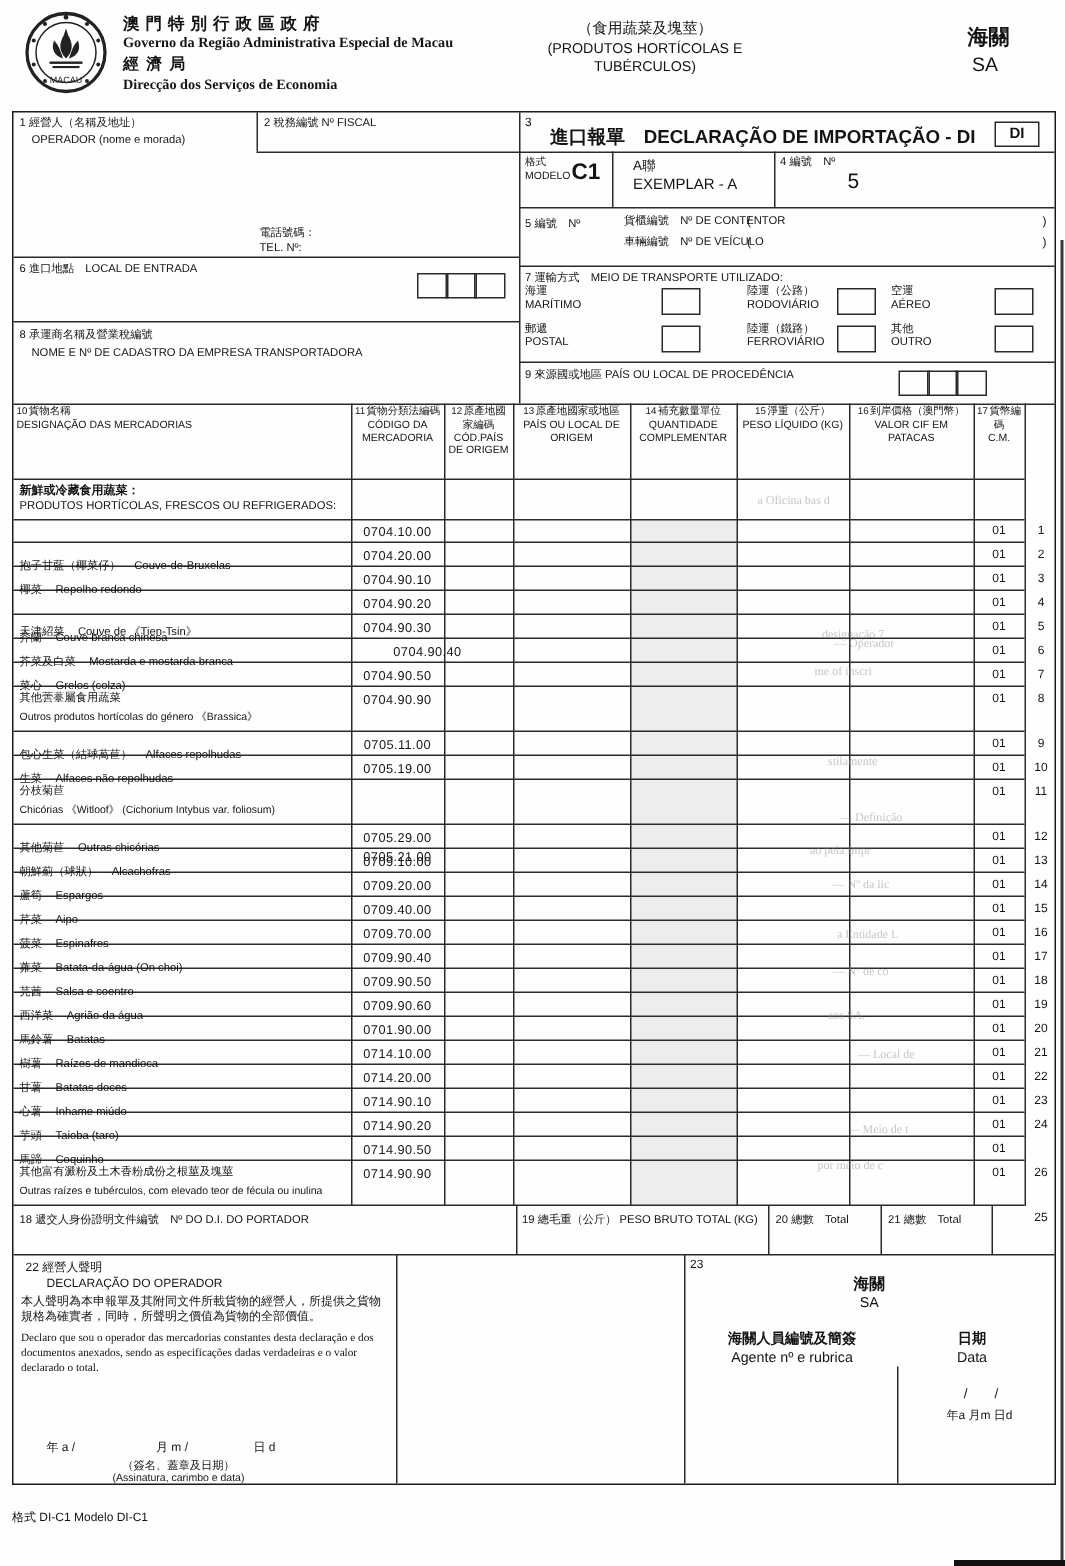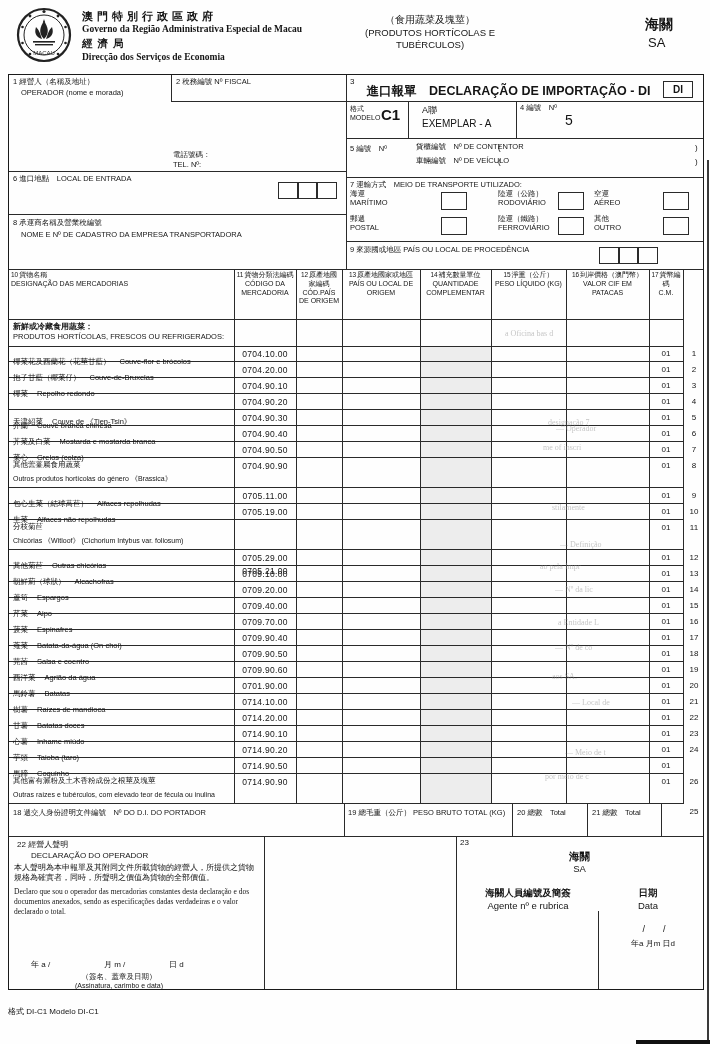--- a/index.html
+++ b/index.html
@@ -205,21 +205,20 @@
     <div class="vline" style="left:640px;top:194px;height:535px;"></div>
     <div class="vline" style="left:674px;top:194px;height:535px;"></div>
 
     <div class="abs f8 b" style="left:4px;top:247px;">新鮮或冷藏食用蔬菜：</div>
     <div class="abs f75" style="left:4px;top:258px;">PRODUTOS HORTÍCOLAS, FRESCOS OU REFRIGERADOS:</div>
     <div class="hline" style="left:0;top:271px;width:674px;"></div>
 
     <div id="table-rows">
         <div class="row" style="top: 271px; width: 694px; height: 16px;">
           <div class="rowline"></div>
-          <div class="abs" style="left: 4px; top: 4px; white-space: nowrap;"><span class="namezh">椰菜花及西蘭花（花莖甘藍）</span><span class="namept">Couve-flor e brócolos</span></div>
           <div class="code" style="top: 3px;">0704.10.00</div>
           <div class="cmv" style="top: 3px;">01</div>
           <div class="gut" style="top: 3px;">1</div>
         </div>
         <div class="row" style="top: 287px; width: 694px; height: 16px;">
           <div class="rowline"></div>
           <div class="abs" style="left: 4px; top: 4px; white-space: nowrap;"><span class="namezh">抱子甘藍（椰菜仔）</span><span class="namept">Couve-de-Bruxelas</span></div>
           <div class="code" style="top: 3px;">0704.20.00</div>
           <div class="cmv" style="top: 3px;">01</div>
           <div class="gut" style="top: 3px;">2</div>
@@ -241,21 +240,21 @@
         <div class="row" style="top: 335px; width: 694px; height: 16px;">
           <div class="rowline"></div>
           <div class="abs" style="left: 4px; top: 4px; white-space: nowrap;"><span class="namezh">芥蘭</span><span class="namept">Couve branca chinesa</span></div>
           <div class="code" style="top: 3px;">0704.90.30</div>
           <div class="cmv" style="top: 3px;">01</div>
           <div class="gut" style="top: 3px;">5</div>
         </div>
         <div class="row" style="top: 351px; width: 694px; height: 16px;">
           <div class="rowline"></div>
           <div class="abs" style="left: 4px; top: 4px; white-space: nowrap;"><span class="namezh">芥菜及白菜</span><span class="namept">Mostarda e mostarda branca</span></div>
-          <div class="code" style="top: 3px;">0704.90.40</div>
+          <div class="code" style="top: 3px; margin-left: 20px;">0704.90.40</div>
           <div class="cmv" style="top: 3px;">01</div>
           <div class="gut" style="top: 3px;">6</div>
         </div>
         <div class="row" style="top: 367px; width: 694px; height: 16px;">
           <div class="rowline"></div>
           <div class="abs" style="left: 4px; top: 4px; white-space: nowrap;"><span class="namezh">菜心</span><span class="namept">Grelos (colza)</span></div>
           <div class="code" style="top: 3px;">0704.90.50</div>
           <div class="cmv" style="top: 3px;">01</div>
           <div class="gut" style="top: 3px;">7</div>
         </div>

